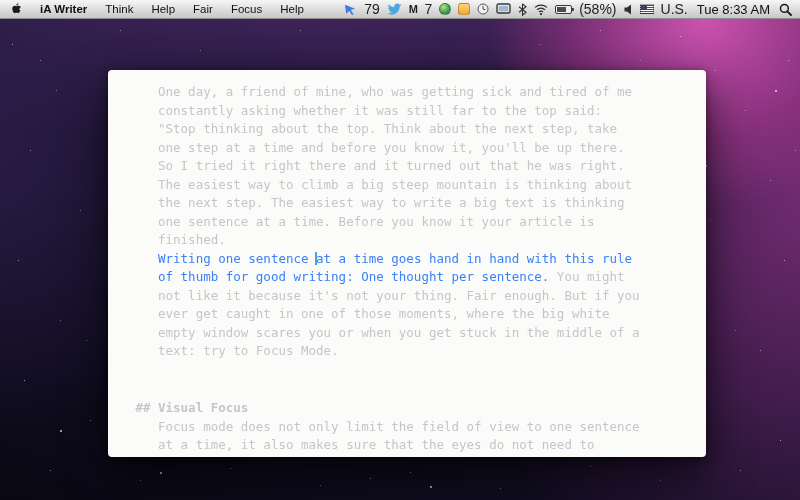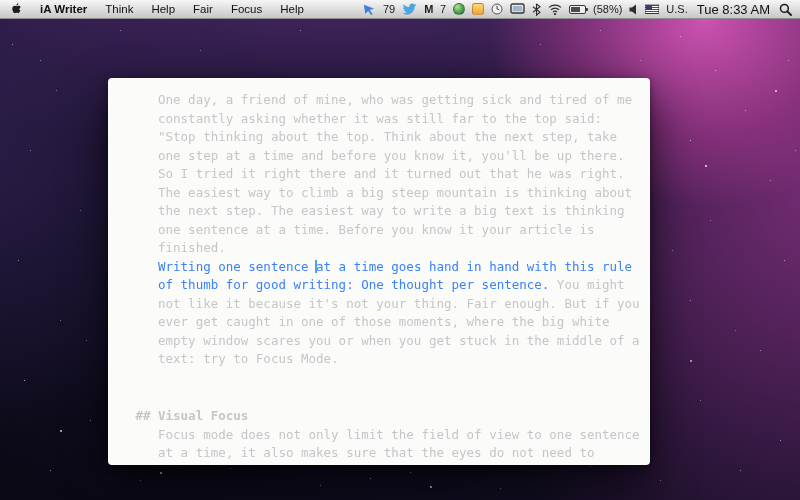--- a/index.html
+++ b/index.html
@@ -41,38 +41,38 @@
   .menubar { position:absolute; top:0; left:0; width:800px; height:19px; z-index:5;
     background:linear-gradient(#f6f6f6, #dcdcdc 55%, #c8c8c8);
     border-bottom:1px solid #8e8e8e;
     display:flex; align-items:center; justify-content:space-between;
     font-size:11.5px; color:#111; }
   .menubar-left { display:flex; align-items:center; height:100%; }
   .apple { padding:0 8px 0 10px; display:flex; align-items:center; }
   .menu-item { padding:8px 9px; height:100%; display:flex; align-items:center; }
   .menu-item.appname { font-weight:bold; }
   .menubar-right { display:flex; align-items:center; height:100%; gap:7px; padding-right:8px; }
-  .mb-txt { font-size:11px; color:#222; }
+  .mb-txt { font-size:14px; color:#222; }
   .mb-clock { font-size:13px; color:#111; padding:0 2px; }
   .icon { display:inline-flex; align-items:center; justify-content:center; }
 
   .globe-dot { width:12px; height:12px; border-radius:50%;
     background:radial-gradient(circle at 35% 30%, #b6e48a, #4ca14f 55%, #2a6f9e 95%); border:0.5px solid rgba(0,0,0,.25); }
   .orange-dot { width:12px; height:12px; border-radius:3px;
     background:linear-gradient(#ffd974, #f2a33c); border:0.5px solid rgba(120,70,0,.4); }
   .battery { width:17px; height:9px; border:1px solid #3a3a3a; border-radius:2px; position:relative; background:#eee; }
   .battery::before { content:""; position:absolute; left:1px; top:1px; bottom:1px; width:58%; background:#4c4c4c; }
   .battery::after { content:""; position:absolute; right:-3px; top:2px; width:2px; height:3px; background:#3a3a3a; border-radius:0 1px 1px 0; }
   .usflag { width:14px; height:10px; border:0.5px solid rgba(0,0,0,.35); position:relative;
     background:repeating-linear-gradient(#b22234 0 1px, #ffffff 1px 2px); }
   .usflag::before { content:""; position:absolute; left:0; top:0; width:6px; height:5px; background:#3c3b6e; }
   .news-m { font-weight:bold; font-size:11px; color:#1e1e1e; letter-spacing:-0.5px; }
 
   
-  .writer-window { position:absolute; left:108px; top:78px; width:542px; height:387px; z-index:3;
+  .writer-window { position:absolute; left:108px; top:70px; width:598px; height:387px; z-index:3;
     background:#fbfbfa; border-radius:4px;
     box-shadow:0 18px 45px rgba(0,0,0,.65), 0 2px 8px rgba(0,0,0,.45); }
   .editor { position:absolute; inset:0; overflow:hidden; padding:13px 30px 0 50px;
     font-family:"DejaVu Sans Mono","Liberation Mono",monospace;
     font-size:12.5px; line-height:18.5px; white-space:pre; color:#c6c6c8; border-radius:4px; }
   .line { height:18.5px; }
   .line.heading { margin-top:20px; font-weight:bold; text-indent:-3ch; color:#b9b9bb; }
   .seg-dim { color:#c6c6c8; }
   .seg-focus { color:#3b82f6; }
   .caret { display:inline-block; width:2px; height:13px; background:#4aa2ec;

